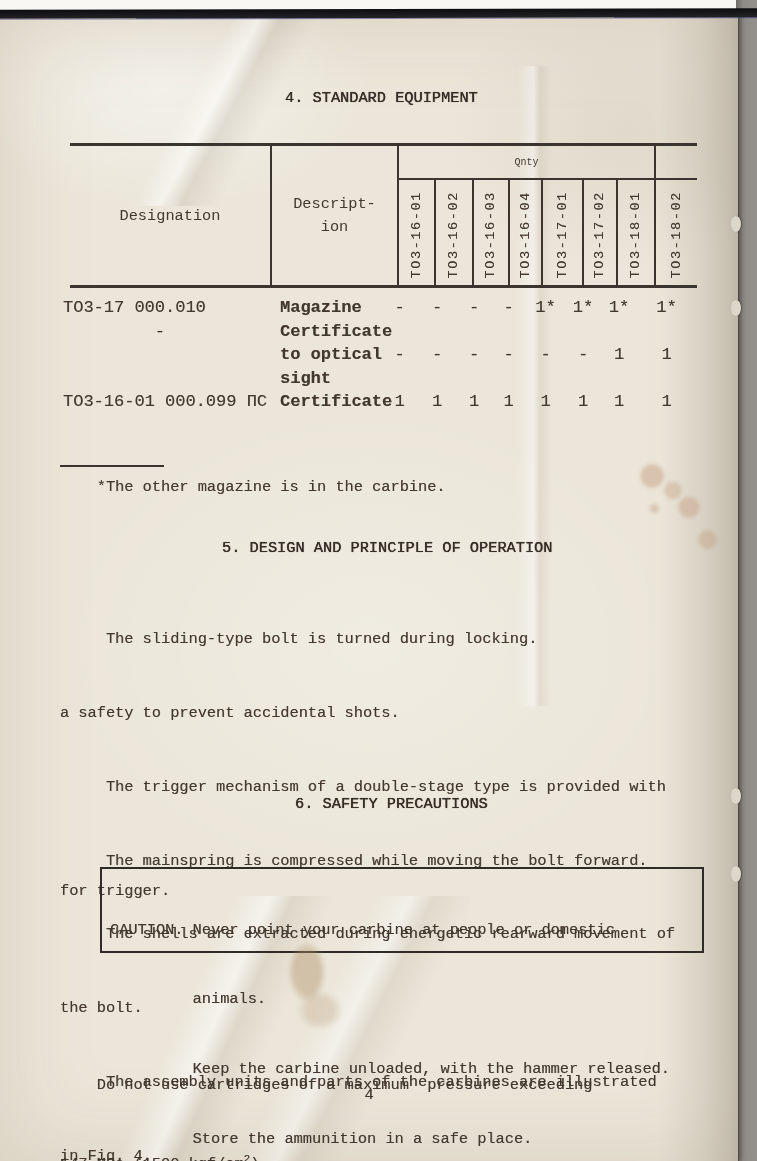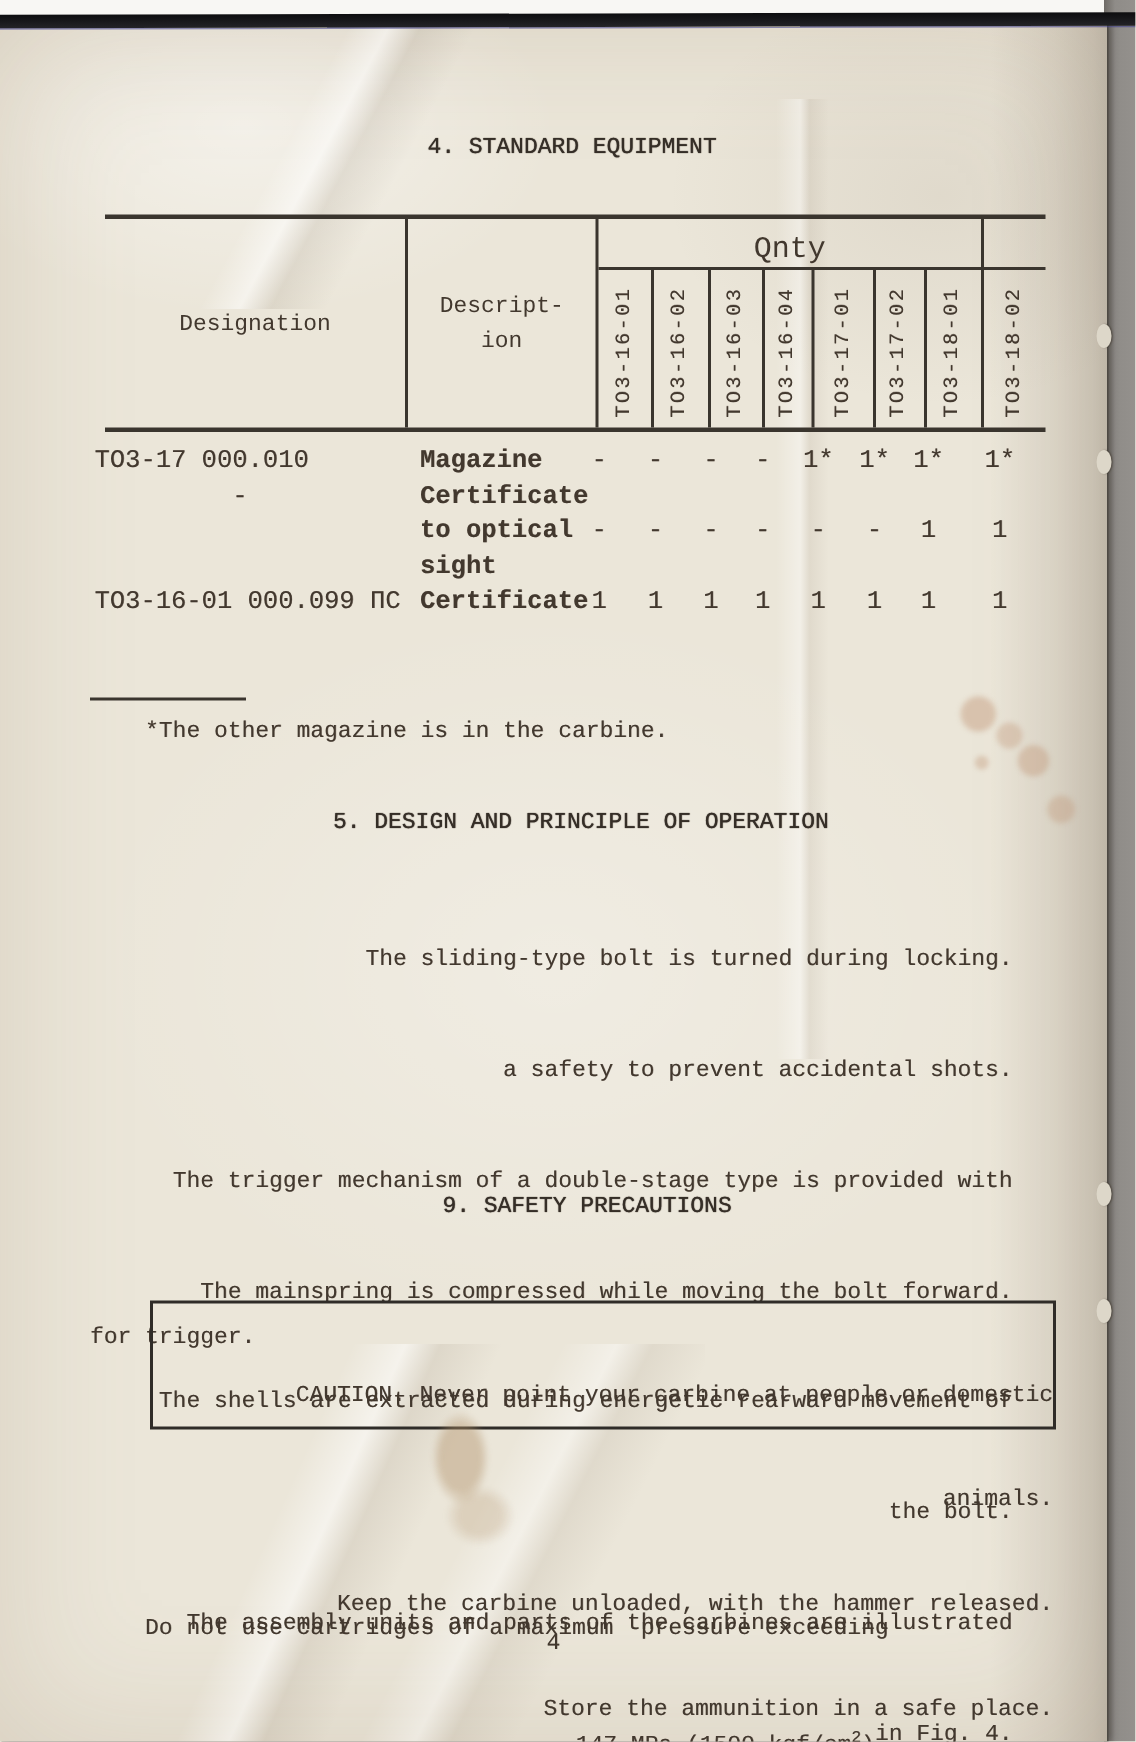--- a/index.html
+++ b/index.html
@@ -10,21 +10,21 @@
   html,body{width:757px;height:1161px;}
   body{
     position:relative;
     width:757px;height:1161px;
     background:#f8f7f4;
     overflow:hidden;
     font-family:"Liberation Mono","DejaVu Sans Mono",monospace;
     color:var(--ink);
   }
   .txt{white-space:pre; font-size:15.3px; line-height:24.6px;
-       text-shadow:0.3px 0.3px 0.4px rgba(60,45,35,0.45);text-align:right;}
+       text-shadow:0.3px 0.3px 0.4px rgba(60,45,35,0.45);}
   
   .scan-right-strip{
     position:absolute; right:0; top:0; width:21px; height:100%;
     background:linear-gradient(90deg,#6e6a65,var(--scan_gray) 35%,#949below 100%);
     background:linear-gradient(90deg,#6e6a65,var(--scan_gray) 35%,#94918d);
   }
   .scan-top-strip{
     position:absolute; left:0; top:9px; width:100%; height:9px;
     background:linear-gradient(180deg,#0d0d0f,#232327);
     box-shadow:0 1px 0 rgba(60,60,140,.55);
@@ -77,21 +77,21 @@
     border-top:3px solid var(--line); border-bottom:3px solid var(--line);
     display:flex;
   }
   .th-cell{border-right:2px solid var(--line); display:flex; flex-direction:column;
            align-items:center; justify-content:center; font-size:15.3px;}
   .th-designation{width:202px;}
   .th-description{width:127px; line-height:23px;}
   .qty-group{flex:1; display:flex; flex-direction:column;}
   .qty-title-row{height:34px; border-bottom:2px solid var(--line); display:flex;}
   .qty-title-cell{width:257px; border-right:2px solid var(--line);
-    display:flex; align-items:flex-end; justify-content:center; font-size:20px;}
+    display:flex; align-items:center; justify-content:center; font-size:10px;}
   .qty-cols{flex:1; display:flex;}
   .qcol{position:relative; border-right:2px solid var(--line);}
   .qcol:last-child{border-right:none; flex:1;}
   .qc1{width:37px;} .qc2{width:38px;} .qc3{width:36px;} .qc4{width:33px;}
   .qc5{width:41px;} .qc6{width:34px;} .qc7{width:38px;}
   .rot{position:absolute; left:50%; top:50%; width:97px; height:16px;
     transform:translate(-50%,-50%) rotate(-90deg);
     font-size:13.5px; letter-spacing:1.6px; line-height:16px; white-space:pre;
     text-shadow:0.3px 0.3px 0.4px rgba(60,45,35,0.45); padding-left:3px;}
   
@@ -226,21 +226,21 @@
     <div>     The sliding-type bolt is turned during locking.</div>
     <div>a safety to prevent accidental shots.</div>
     <div>     The trigger mechanism of a double-stage type is provided with</div>
     <div>     The mainspring is compressed while moving the bolt forward.</div>
     <div>     The shells are extracted during energetic rearward movement of</div>
     <div>the bolt.</div>
     <div>     The assembly units and parts of the carbines are illustrated</div>
     <div>in Fig. 4.</div>
   </div>
 
-  <div class="abs txt heading" style="left:295px;top:776px;">9. SAFETY PRECAUTIONS</div>
+  <div class="abs txt heading" style="left:295px;top:776px;">6. SAFETY PRECAUTIONS</div>
   <div class="abs txt" style="left:60px;top:814px;">
     <div>for trigger.</div>
   </div>
 
   <div class="abs txt caution-box">
     <div>CAUTION. Never point your carbine at people or domestic</div>
     <div>         animals.</div>
     <div>         Keep the carbine unloaded, with the hammer released.</div>
     <div>         Store the ammunition in a safe place.</div>
   </div>

